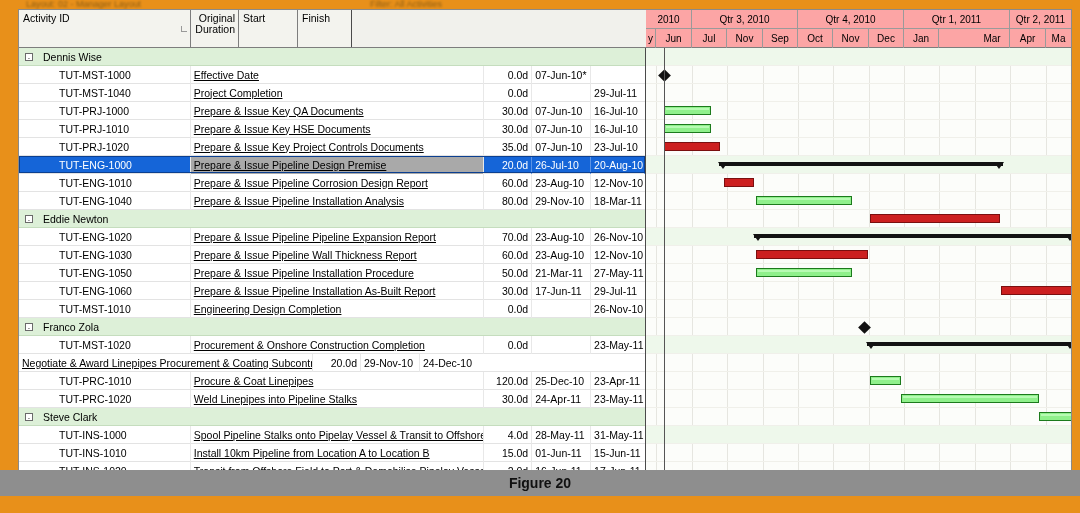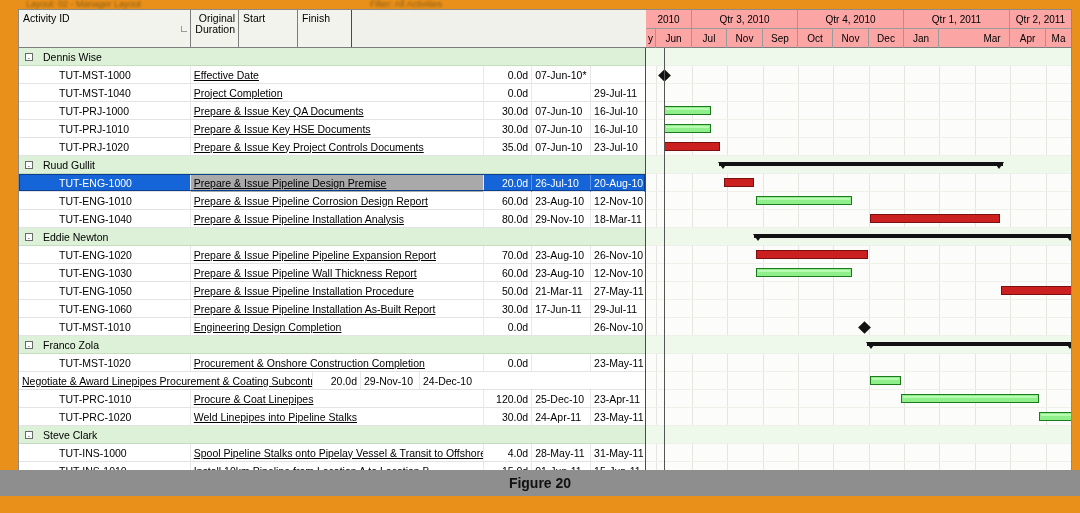--- a/index.html
+++ b/index.html
@@ -271,28 +271,20 @@
             <div class="c c-dur">30.0d</div>
             <div class="c c-start">07-Jun-10</div>
             <div class="c c-finish">16-Jul-10</div>
           </div>
           <div class="row">
             <div class="c c-id">TUT-PRJ-1020</div>
             <div class="c c-name">Prepare &amp; Issue Key Project Controls Documents</div>
             <div class="c c-dur">35.0d</div>
             <div class="c c-start">07-Jun-10</div>
             <div class="c c-finish">23-Jul-10</div>
-          </div>
-          <div class="row group">
-            <div class="expander">-</div>
-            <div class="c c-id">Ruud Gullit</div>
-            <div class="c c-name"></div>
-            <div class="c c-dur"></div>
-            <div class="c c-start"></div>
-            <div class="c c-finish"></div>
           </div>
           <div class="row sel">
             <div class="c c-id">TUT-ENG-1000</div>
             <div class="c c-name">Prepare &amp; Issue Pipeline Design Premise</div>
             <div class="c c-dur">20.0d</div>
             <div class="c c-start">26-Jul-10</div>
             <div class="c c-finish">20-Aug-10</div>
             <div class="sel-outline"></div>
           </div>
           <div class="row">

